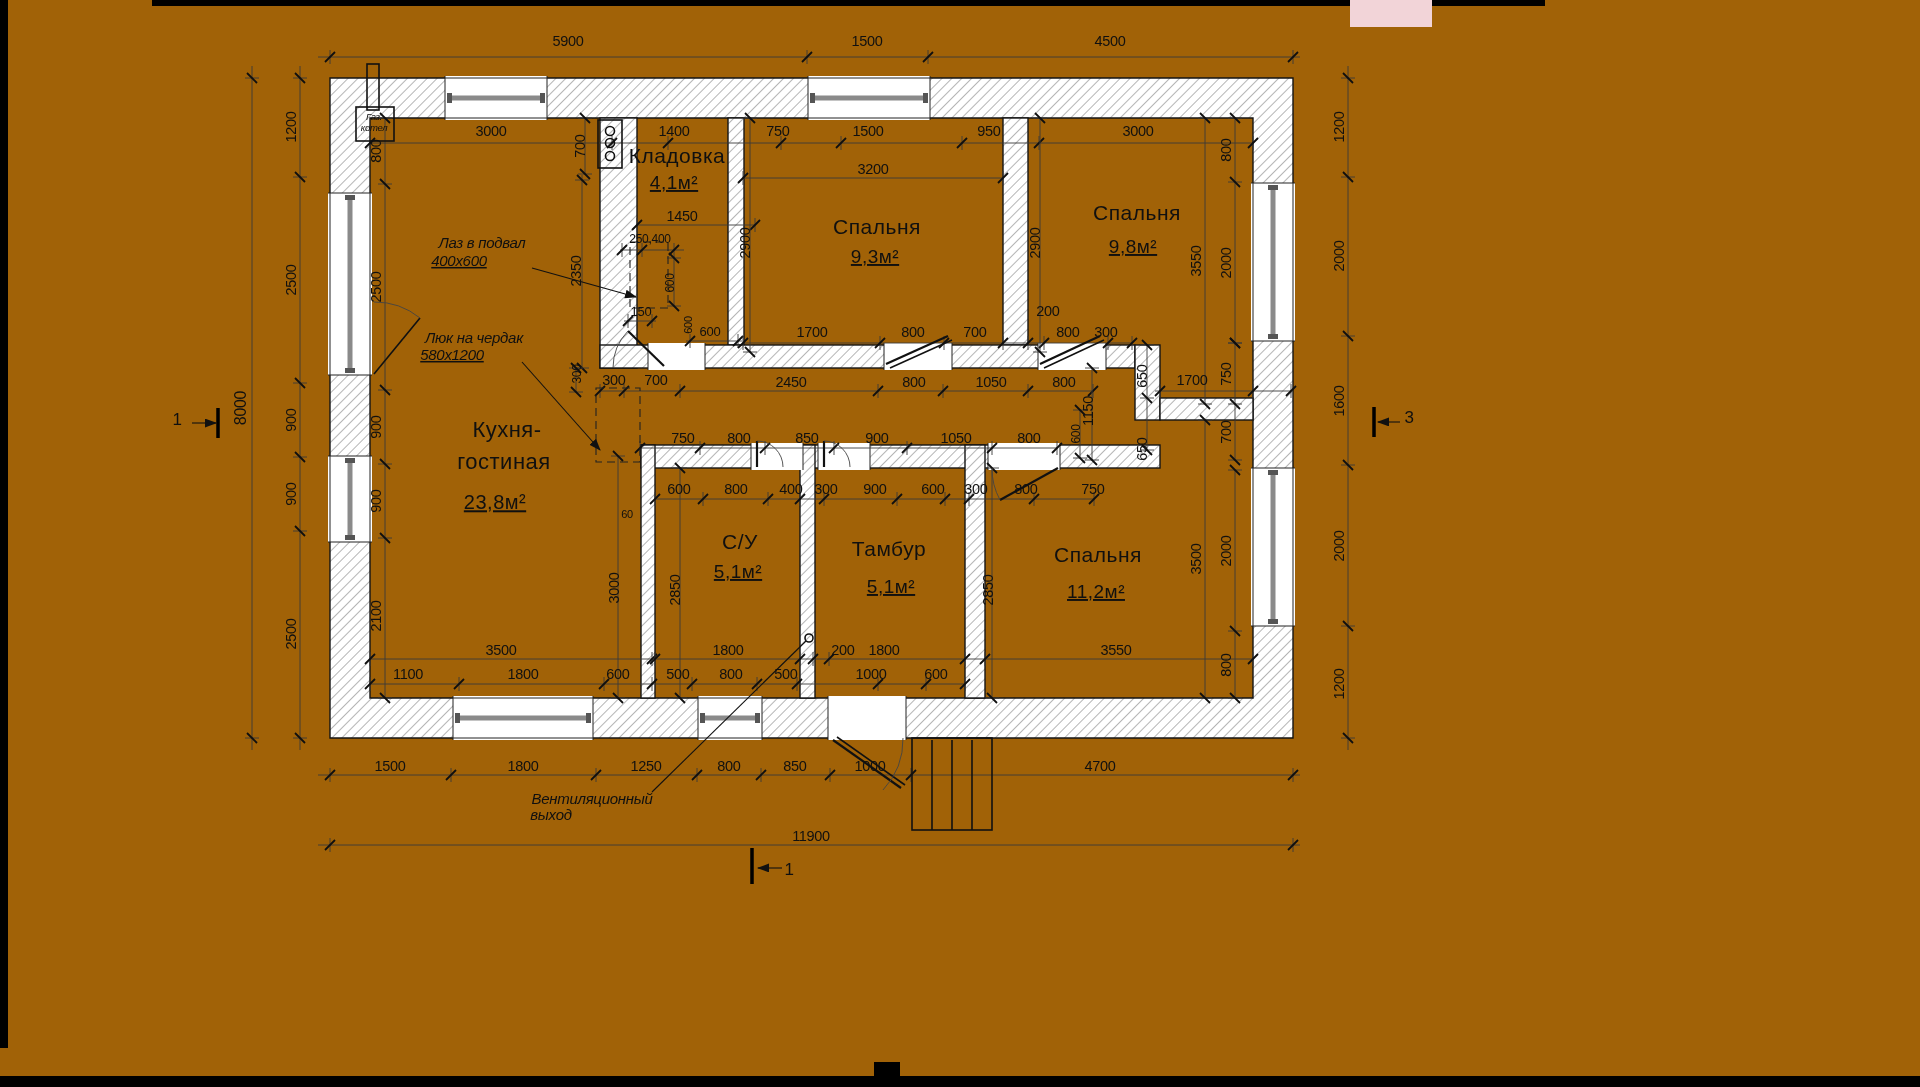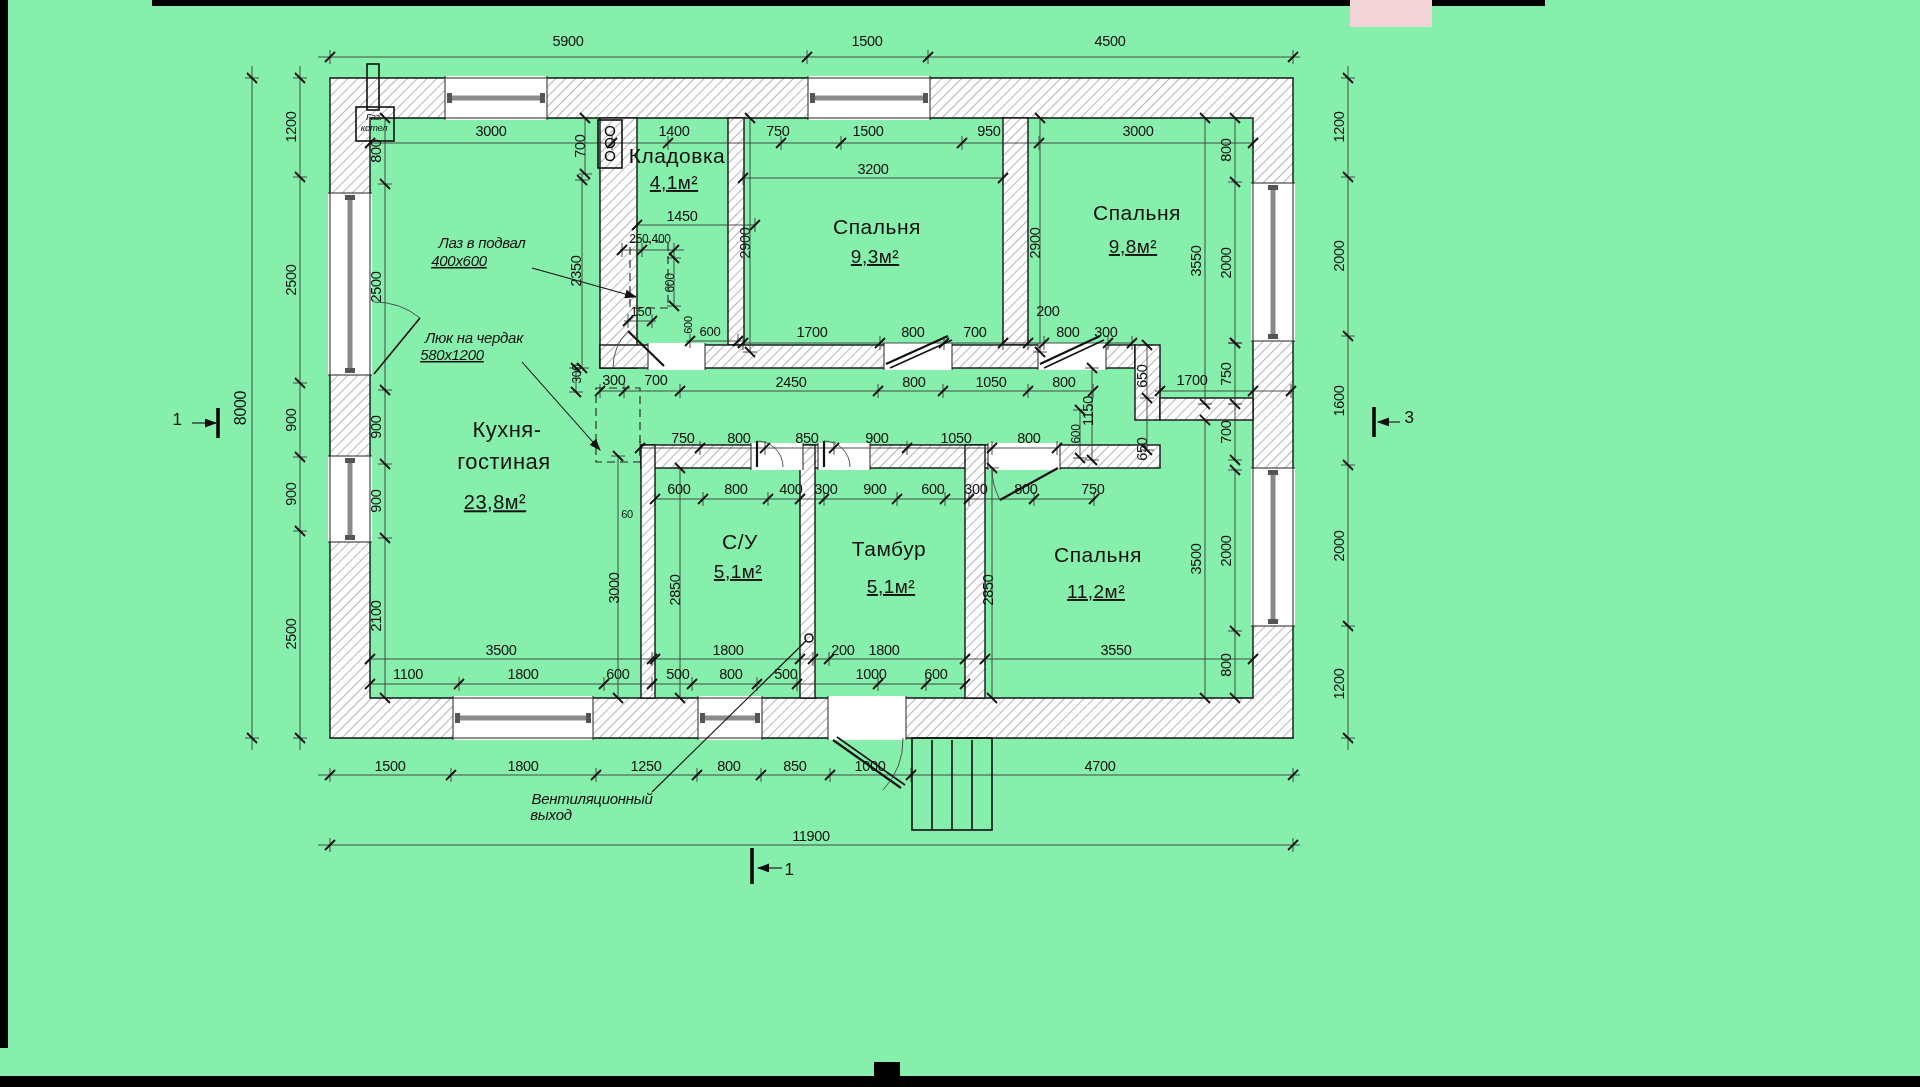--- a/index.html
+++ b/index.html
@@ -1,16 +1,16 @@
 <!DOCTYPE html>
 <html><head>
 <meta charset="utf-8">
 <style>
   html,body{margin:0;padding:0;background:#fff;}
-  .page{position:relative;width:1920px;height:1087px;background:#86efac;overflow:hidden;}
+  .page{position:relative;width:1920px;height:1087px;background:#a16207;overflow:hidden;}
   svg{position:absolute;left:0;top:0;}
   .wall{fill:url(#hatch);stroke:#141414;stroke-width:1.4;}
   .dim{stroke:#3a3a3a;stroke-width:0.9;fill:none;}
   .tick{stroke:#0f0f0f;stroke-width:1.8;}
   .thin{stroke:#222;stroke-width:1;}
   .winbar{stroke:#8a8a8a;stroke-width:5;}
   .sym{stroke:#111;stroke-width:1.6;fill:none;}
   .leaf{stroke:#111;stroke-width:2.2;fill:none;}
   .arc{stroke:#444;stroke-width:0.9;fill:none;}
   .dash{stroke:#222;stroke-width:1.1;fill:none;stroke-dasharray:8 5;}

